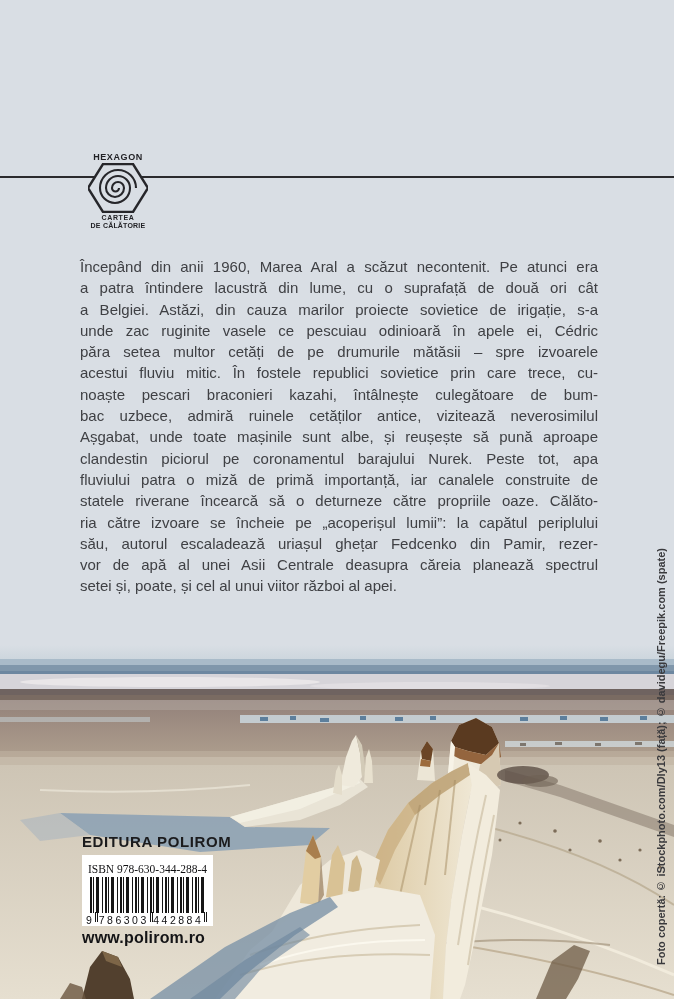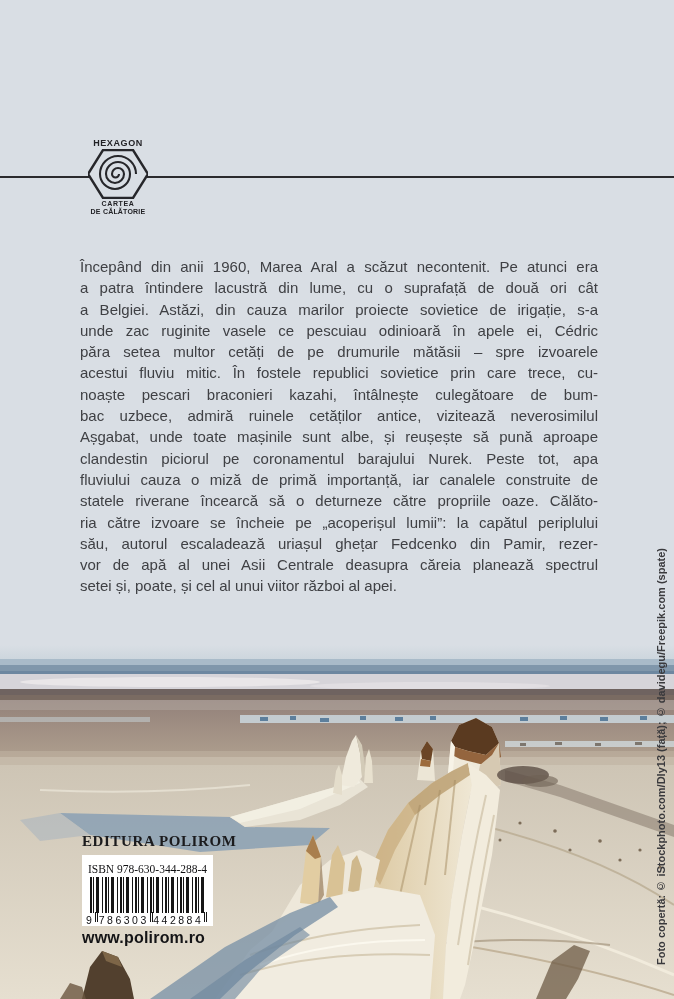--- a/index.html
+++ b/index.html
@@ -1,33 +1,33 @@
 <!DOCTYPE html>
 <html><head>
 <meta charset="utf-8">
 <style>
   html,body{margin:0;padding:0;background:#b9bec4;}
   .cover{position:relative;width:674px;height:999px;background:#d9dee4;overflow:hidden;
          font-family:"Liberation Sans",sans-serif;}
   .rule{position:absolute;left:0;top:176px;width:674px;height:2px;background:#2b2b2e;z-index:1;}
-  .logo{position:absolute;left:84px;top:138px;width:68px;text-align:center;color:#222226;z-index:2;}
+  .logo{position:absolute;left:84px;top:152px;width:68px;text-align:center;color:#222226;z-index:2;}
   .logo-top{font-size:9px;font-weight:bold;letter-spacing:.6px;line-height:10px;}
   .logo svg{display:block;margin:1px auto 1px auto;}
   .logo-s1{font-size:7px;font-weight:bold;letter-spacing:.6px;line-height:8px;}
   .logo-s2{font-size:7px;font-weight:bold;letter-spacing:.2px;line-height:8px;}
   .blurb{position:absolute;left:80px;top:256px;width:518px;color:#3f4044;
          font-size:15px;line-height:21.3px;z-index:1;}
   .bl{text-align:justify;text-align-last:justify;}
   .bl.last{text-align-last:left;}
   .photo{position:absolute;left:0;top:645px;width:674px;height:354px;z-index:0;display:block;}
   .credit{position:absolute;right:7px;top:527px;height:438px;writing-mode:vertical-rl;
           transform:rotate(180deg);font-size:11px;font-weight:bold;color:#3a3a3d;
           white-space:nowrap;z-index:3;}
   .pub-name{position:absolute;left:82px;top:833px;font-size:15px;font-weight:bold;
-            letter-spacing:.6px;color:#1b1b1d;z-index:3;font-family:Liberation Serif, serif;}
+            letter-spacing:.6px;color:#1b1b1d;z-index:3;}
   .barcode{position:absolute;left:82px;top:855px;width:131px;height:71px;background:#fff;z-index:3;}
   .isbn{font-family:"Liberation Serif",serif;font-size:11.5px;text-align:center;
         padding-top:8px;color:#101012;}
   .bars{height:36px;margin:2px 8px 0 8px;
         background:repeating-linear-gradient(90deg,#161616 0 2px,#fff 2px 3px,#161616 3px 4px,
                    #fff 4px 6px,#161616 6px 9px,#fff 9px 12px,#161616 12px 13px,#fff 13px 15px);}
   .ean{display:flex;align-items:flex-start;padding:1px 6px 0 4px;font-size:10.5px;
        color:#101012;height:14px;line-height:12px;}
   .ean .d0{width:9px;text-align:left;}
   .ean .g{flex:1;text-align:center;letter-spacing:2.5px;}
@@ -57,21 +57,21 @@
       <div class="bl">Începând din anii 1960, Marea Aral a scăzut necontenit. Pe atunci era</div>
       <div class="bl">a patra întindere lacustră din lume, cu o suprafață de două ori cât</div>
       <div class="bl">a Belgiei. Astăzi, din cauza marilor proiecte sovietice de irigație, s-a</div>
       <div class="bl">unde zac ruginite vasele ce pescuiau odinioară în apele ei, Cédric</div>
       <div class="bl">păra setea multor cetăți de pe drumurile mătăsii – spre izvoarele</div>
       <div class="bl">acestui fluviu mitic. În fostele republici sovietice prin care trece, cu-</div>
       <div class="bl">noaște pescari braconieri kazahi, întâlnește culegătoare de bum-</div>
       <div class="bl">bac uzbece, admiră ruinele cetăților antice, vizitează neverosimilul</div>
       <div class="bl">Așgabat, unde toate mașinile sunt albe, și reușește să pună aproape</div>
       <div class="bl">clandestin piciorul pe coronamentul barajului Nurek. Peste tot, apa</div>
-      <div class="bl">fluviului cauza o miză de primă importanță, iar canalele construite de</div>
+      <div class="bl">fluviului patra o miză de primă importanță, iar canalele construite de</div>
       <div class="bl">statele riverane încearcă să o deturneze către propriile oaze. Călăto-</div>
       <div class="bl">ria către izvoare se încheie pe „acoperișul lumii”: la capătul periplului</div>
       <div class="bl">său, autorul escaladează uriașul ghețar Fedcenko din Pamir, rezer-</div>
       <div class="bl">vor de apă al unei Asii Centrale deasupra căreia planează spectrul</div>
       <div class="bl last">setei și, poate, și cel al unui viitor război al apei.</div>
     </div>
 
   <svg class="photo" viewBox="0 0 674 354" preserveAspectRatio="none">
     <defs>
       <linearGradient id="sky" x1="0" y1="0" x2="0" y2="1">

